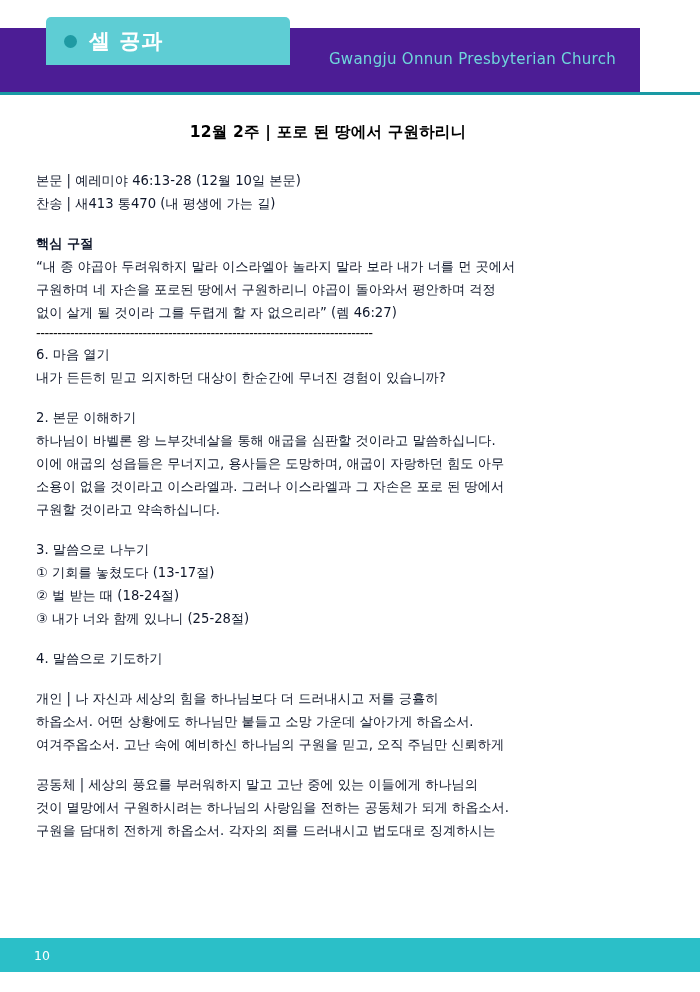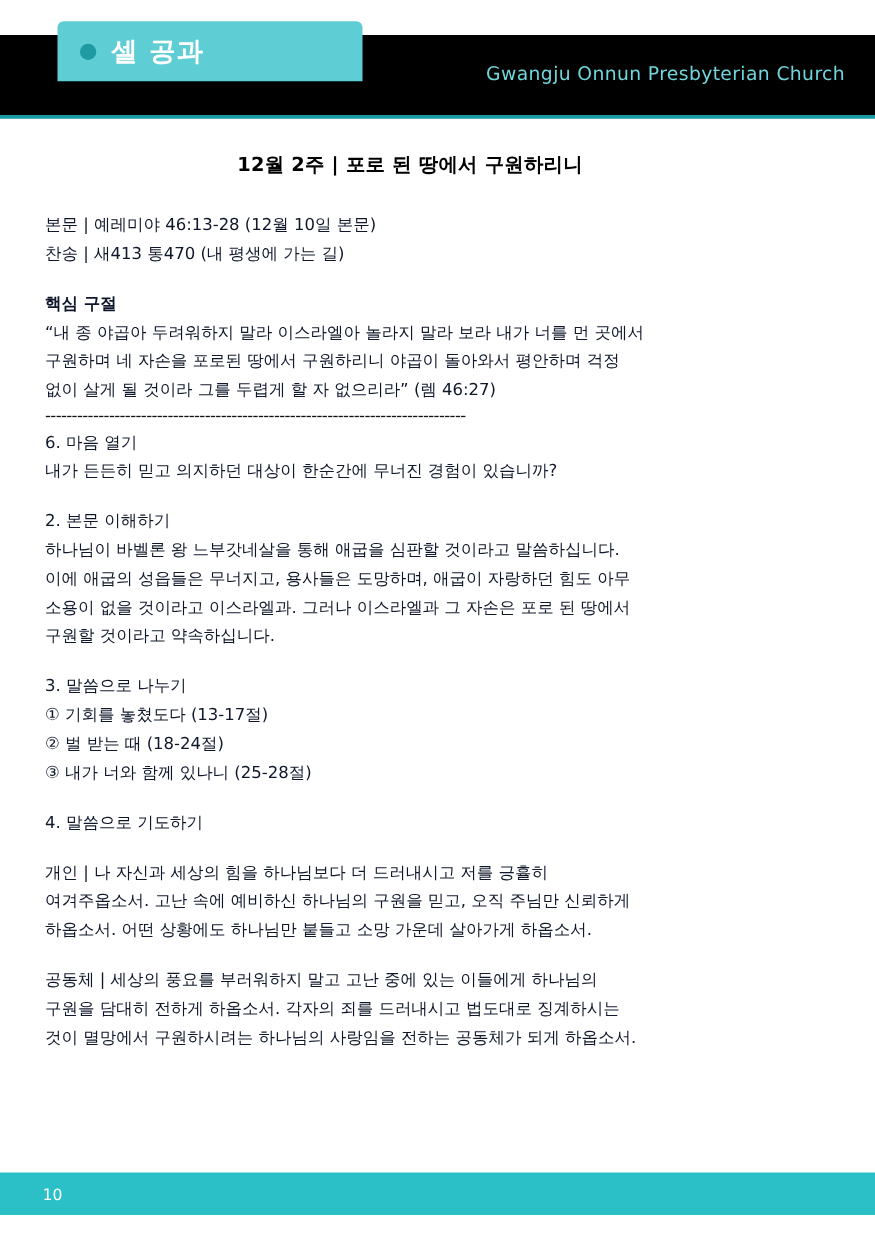--- a/index.html
+++ b/index.html
@@ -14,23 +14,23 @@
     color: #111111;
     position: relative;
     overflow: hidden;
   }
 
   
   .header {
     position: absolute;
     left: 0;
     top: 28px;
-    width: 700px;
+    width: 640px;
     height: 64px;
-    background: #000000;
+    background: #4c1d95;
   }
   .header-tab {
     position: absolute;
     left: 46px;
     top: -11px;
     width: 244px;
     height: 48px;
     background: #5ecdd4;
     border-radius: 5px 5px 0 0;
     display: flex;
@@ -166,24 +166,24 @@
       <div class="line">구원할 것이라고 약속하십니다.</div>
       <div class="blank"></div>
       <div class="line">3. 말씀으로 나누기</div>
       <div class="line">① 기회를 놓쳤도다 (13-17절)</div>
       <div class="line">② 벌 받는 때 (18-24절)</div>
       <div class="line">③ 내가 너와 함께 있나니 (25-28절)</div>
       <div class="blank"></div>
       <div class="line">4. 말씀으로 기도하기</div>
       <div class="blank"></div>
       <div class="line">개인 | 나 자신과 세상의 힘을 하나님보다 더 드러내시고 저를 긍휼히</div>
+      <div class="line">하옵소서. 어떤 상황에도 하나님만 붙들고 소망 가운데 살아가게 하옵소서.</div>
       <div class="line">여겨주옵소서. 고난 속에 예비하신 하나님의 구원을 믿고, 오직 주님만 신뢰하게</div>
-      <div class="line">하옵소서. 어떤 상황에도 하나님만 붙들고 소망 가운데 살아가게 하옵소서.</div>
       <div class="blank"></div>
       <div class="line">공동체 | 세상의 풍요를 부러워하지 말고 고난 중에 있는 이들에게 하나님의</div>
+      <div class="line">것이 멸망에서 구원하시려는 하나님의 사랑임을 전하는 공동체가 되게 하옵소서.</div>
       <div class="line">구원을 담대히 전하게 하옵소서. 각자의 죄를 드러내시고 법도대로 징계하시는</div>
-      <div class="line">것이 멸망에서 구원하시려는 하나님의 사랑임을 전하는 공동체가 되게 하옵소서.</div>
     </div>
 </div>
 
 <div class="footer">
   <div class="footer-page">10</div>
 </div>
 
 </body></html>

